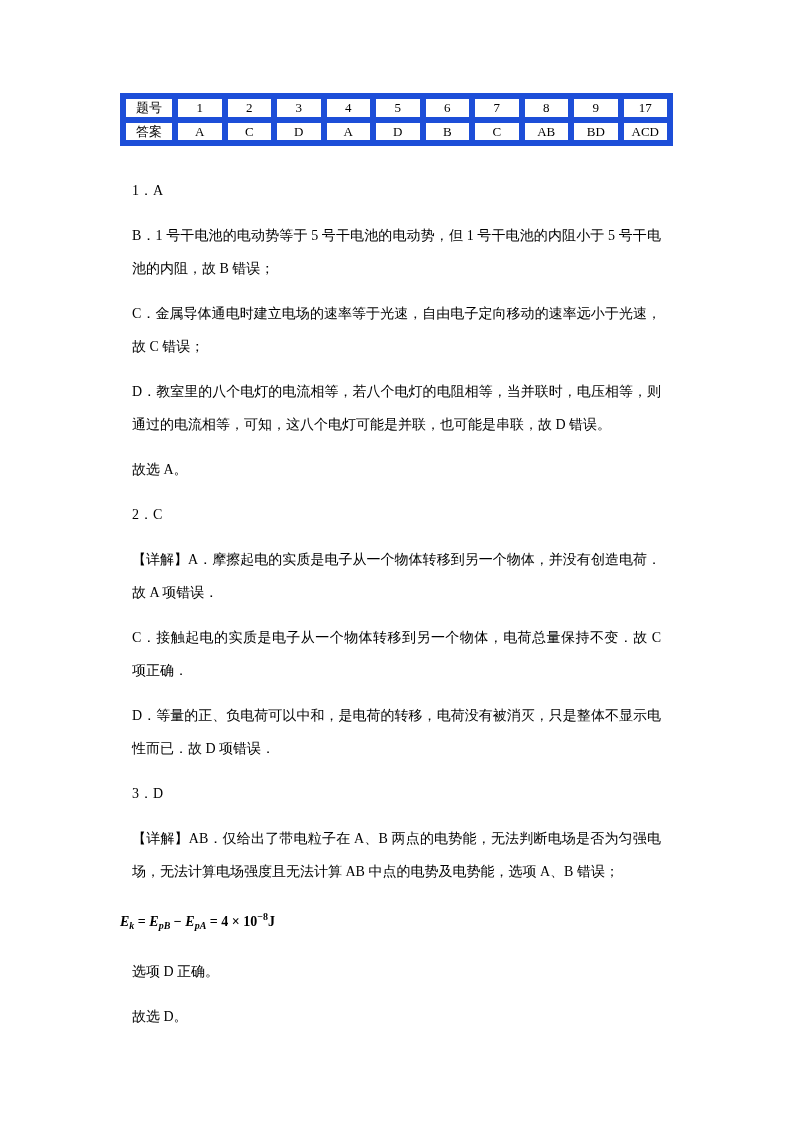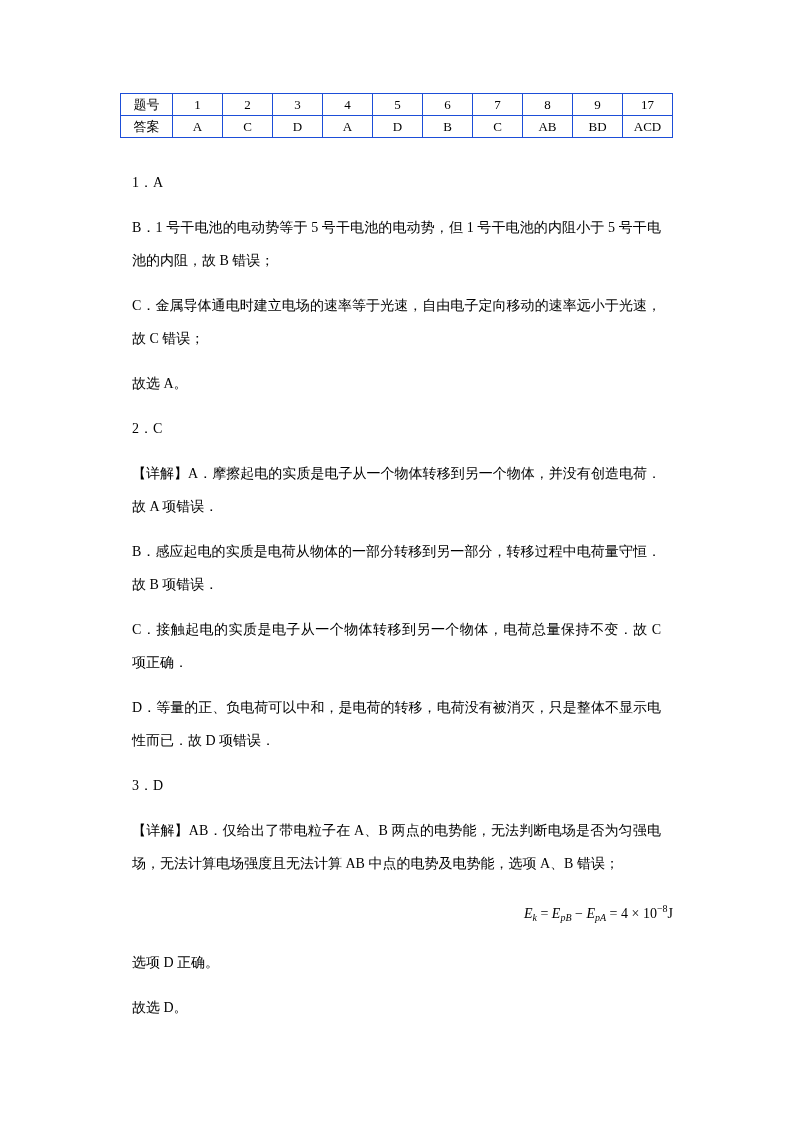--- a/index.html
+++ b/index.html
@@ -18,41 +18,42 @@
     width: 793px;
     height: 1122px;
     padding: 93px 120px 40px 120px;
   }
   table.answer-table {
     border-collapse: collapse;
     width: 553px;
     table-layout: fixed;
   }
   .answer-table td {
-    border: 1px solid #1d4ed8;
+    border: 6px solid #1d4ed8;
     text-align: center;
     vertical-align: middle;
     height: 22px;
     font-size: 13px;
     line-height: 1.2;
     padding: 1px 0;
     overflow: hidden;
   }
   .answer-table col.label-col { width: 52px; }
   .content {
     margin-top: 28px;
     width: 553px;
     font-size: 14px;
     line-height: 33px;
     text-align: justify;
   }
   .para, .q-title { margin: 12px; }
   .formula {
-    text-align: right;
+    text-align: left;
     margin: 0;
+    font-weight: bold;
   }
   .mvar { font-style: italic; }
   sub, sup { font-size: 10px; }
   sub.mvar { font-style: italic; }
 </style>
 </head>
 <body>
 
 <div class="page">
 
@@ -99,27 +100,27 @@
     </tr>
   </tbody>
     </table>
 
   <div class="content">
 
     <section>
       <p class="q-title">1．A</p>
       <p class="para">B．1 号干电池的电动势等于 5 号干电池的电动势，但 1 号干电池的内阻小于 5 号干电池的内阻，故 B 错误；</p>
       <p class="para">C．金属导体通电时建立电场的速率等于光速，自由电子定向移动的速率远小于光速，故 C 错误；</p>
+      <p class="para">D．教室里的八个电灯的电流相等，若八个电灯的电阻相等，当并联时，电压相等，则通过的电流相等，可知，这八个电灯可能是并联，也可能是串联，故 D 错误。</p>
       <p class="para">故选 A。</p>
     </section>
 
     <section>
       <p class="q-title">2．C</p>
       <p class="para">【详解】A．摩擦起电的实质是电子从一个物体转移到另一个物体，并没有创造电荷．故 A 项错误．</p>
-      <p class="para">B．感应起电的实质是电荷从物体的一部分转移到另一部分，转移过程中电荷量守恒．故 B 项错误．</p>
       <p class="para">C．接触起电的实质是电子从一个物体转移到另一个物体，电荷总量保持不变．故 C 项正确．</p>
       <p class="para">D．等量的正、负电荷可以中和，是电荷的转移，电荷没有被消灭，只是整体不显示电性而已．故 D 项错误．</p>
     </section>
 
     <section>
       <p class="q-title">3．D</p>
       <p class="para">【详解】AB．仅给出了带电粒子在 A、B 两点的电势能，无法判断电场是否为匀强电场，无法计算电场强度且无法计算 AB 中点的电势及电势能，选项 A、B 错误；</p>
       <p class="formula"><span class="mvar">E</span><sub class="mvar">k</sub><span> = </span><span class="mvar">E</span><sub class="mvar">pB</sub><span> − </span><span class="mvar">E</span><sub class="mvar">pA</sub><span> = 4 × 10</span><sup>−8</sup><span>J</span></p>
       <p class="para">选项 D 正确。</p>
       <p class="para">故选 D。</p>

